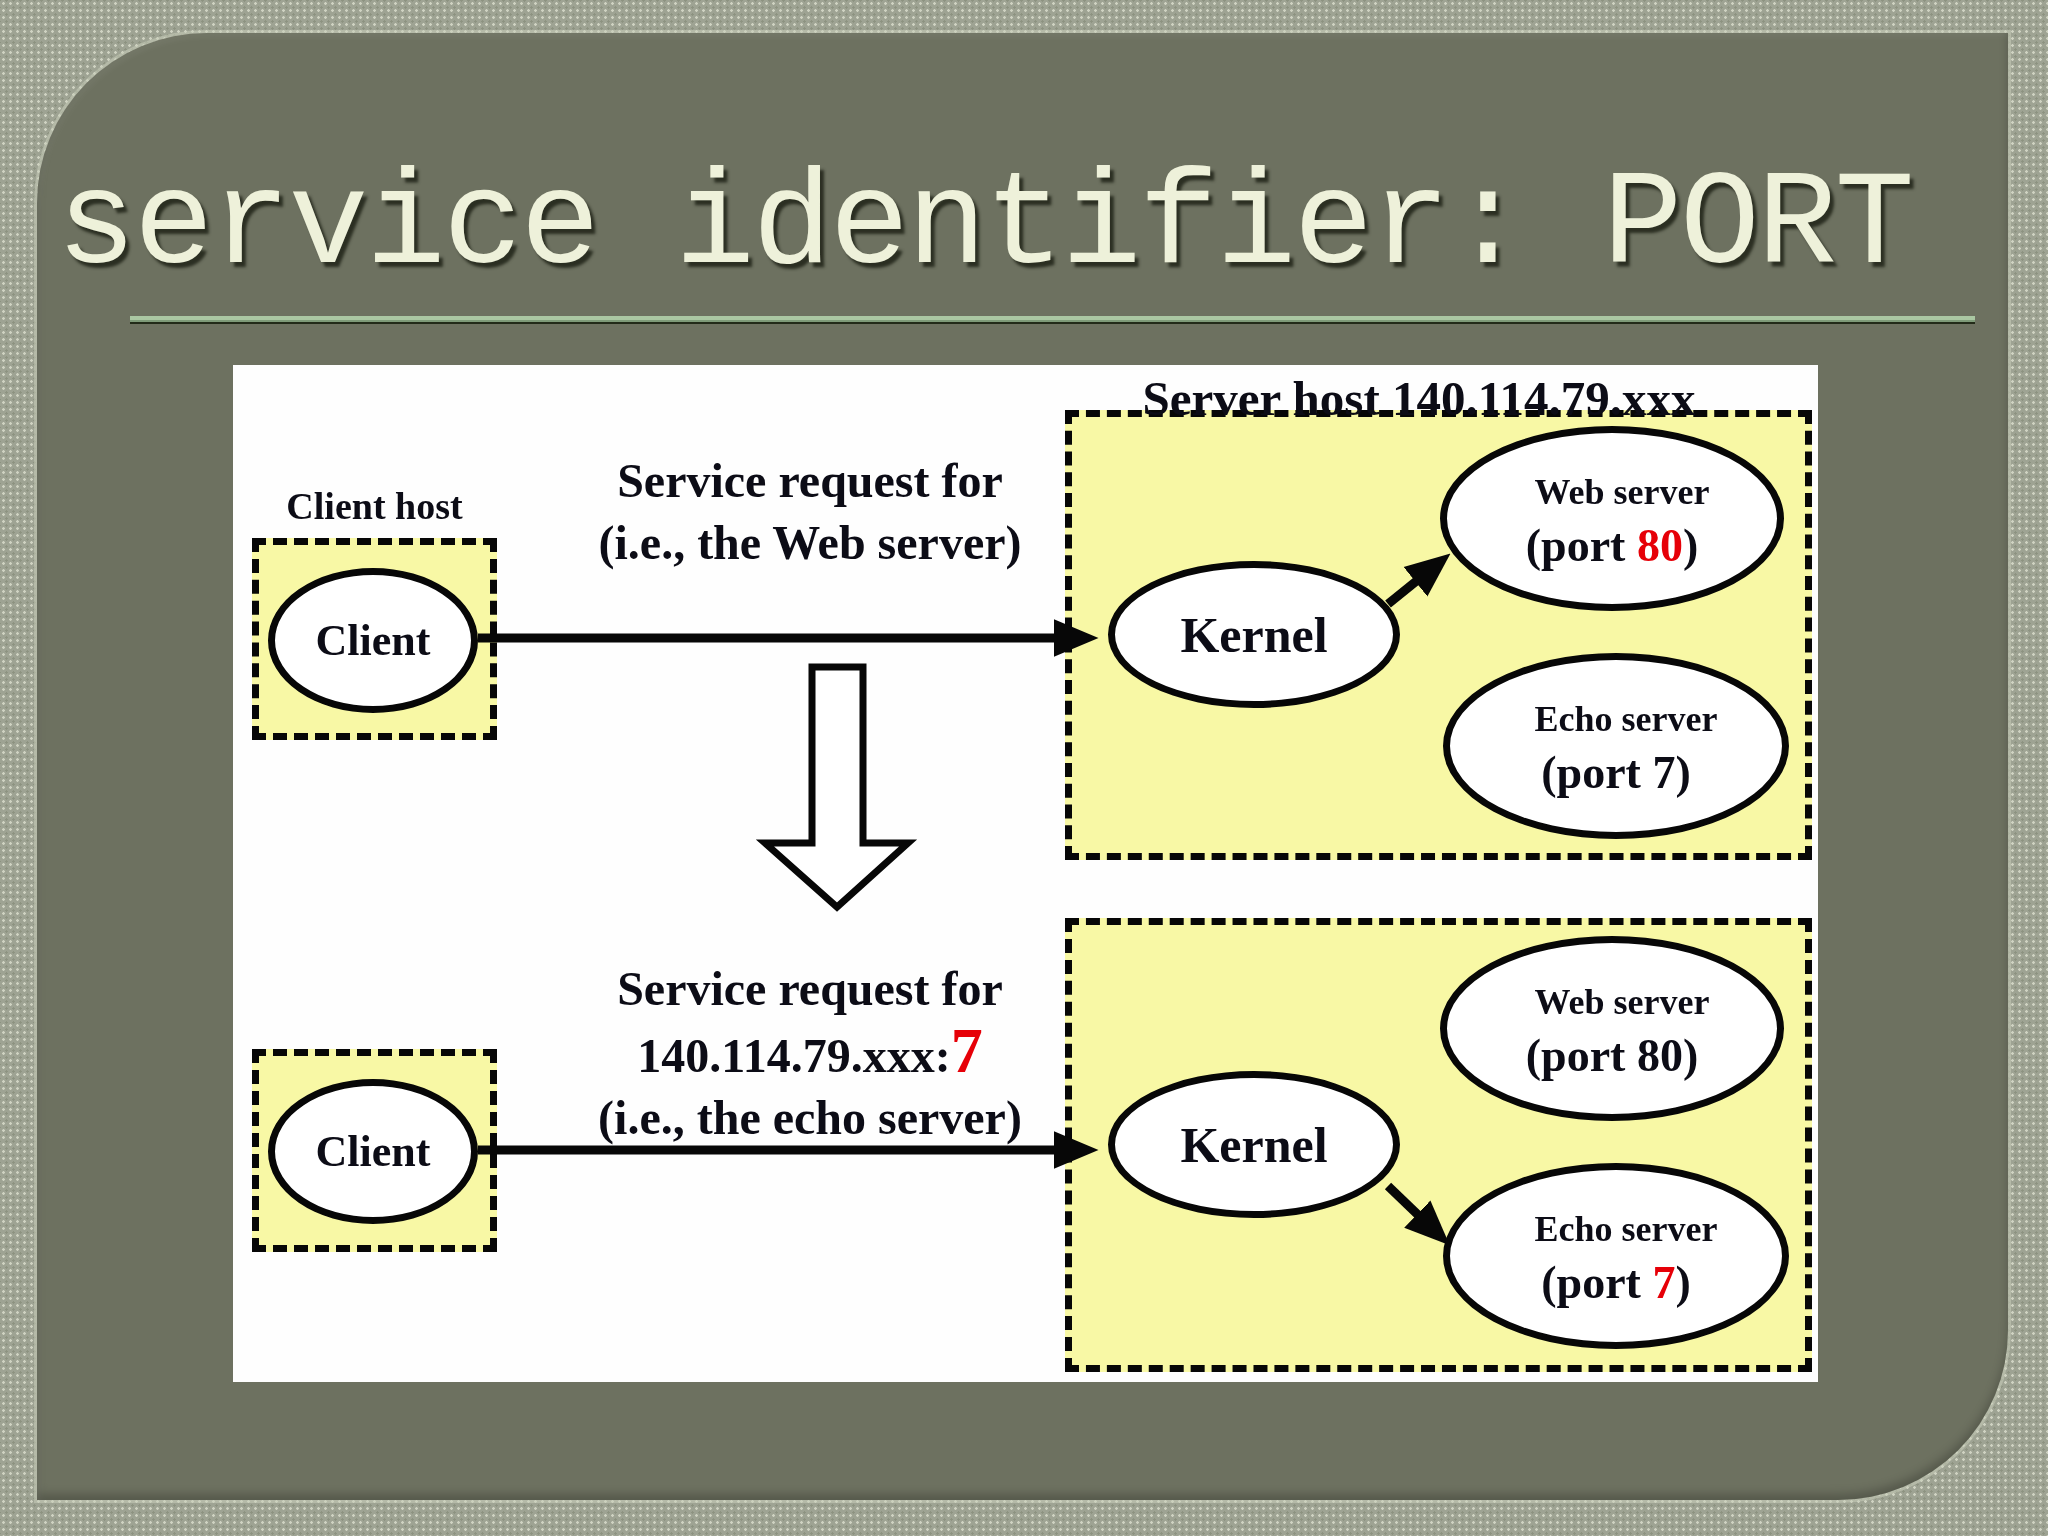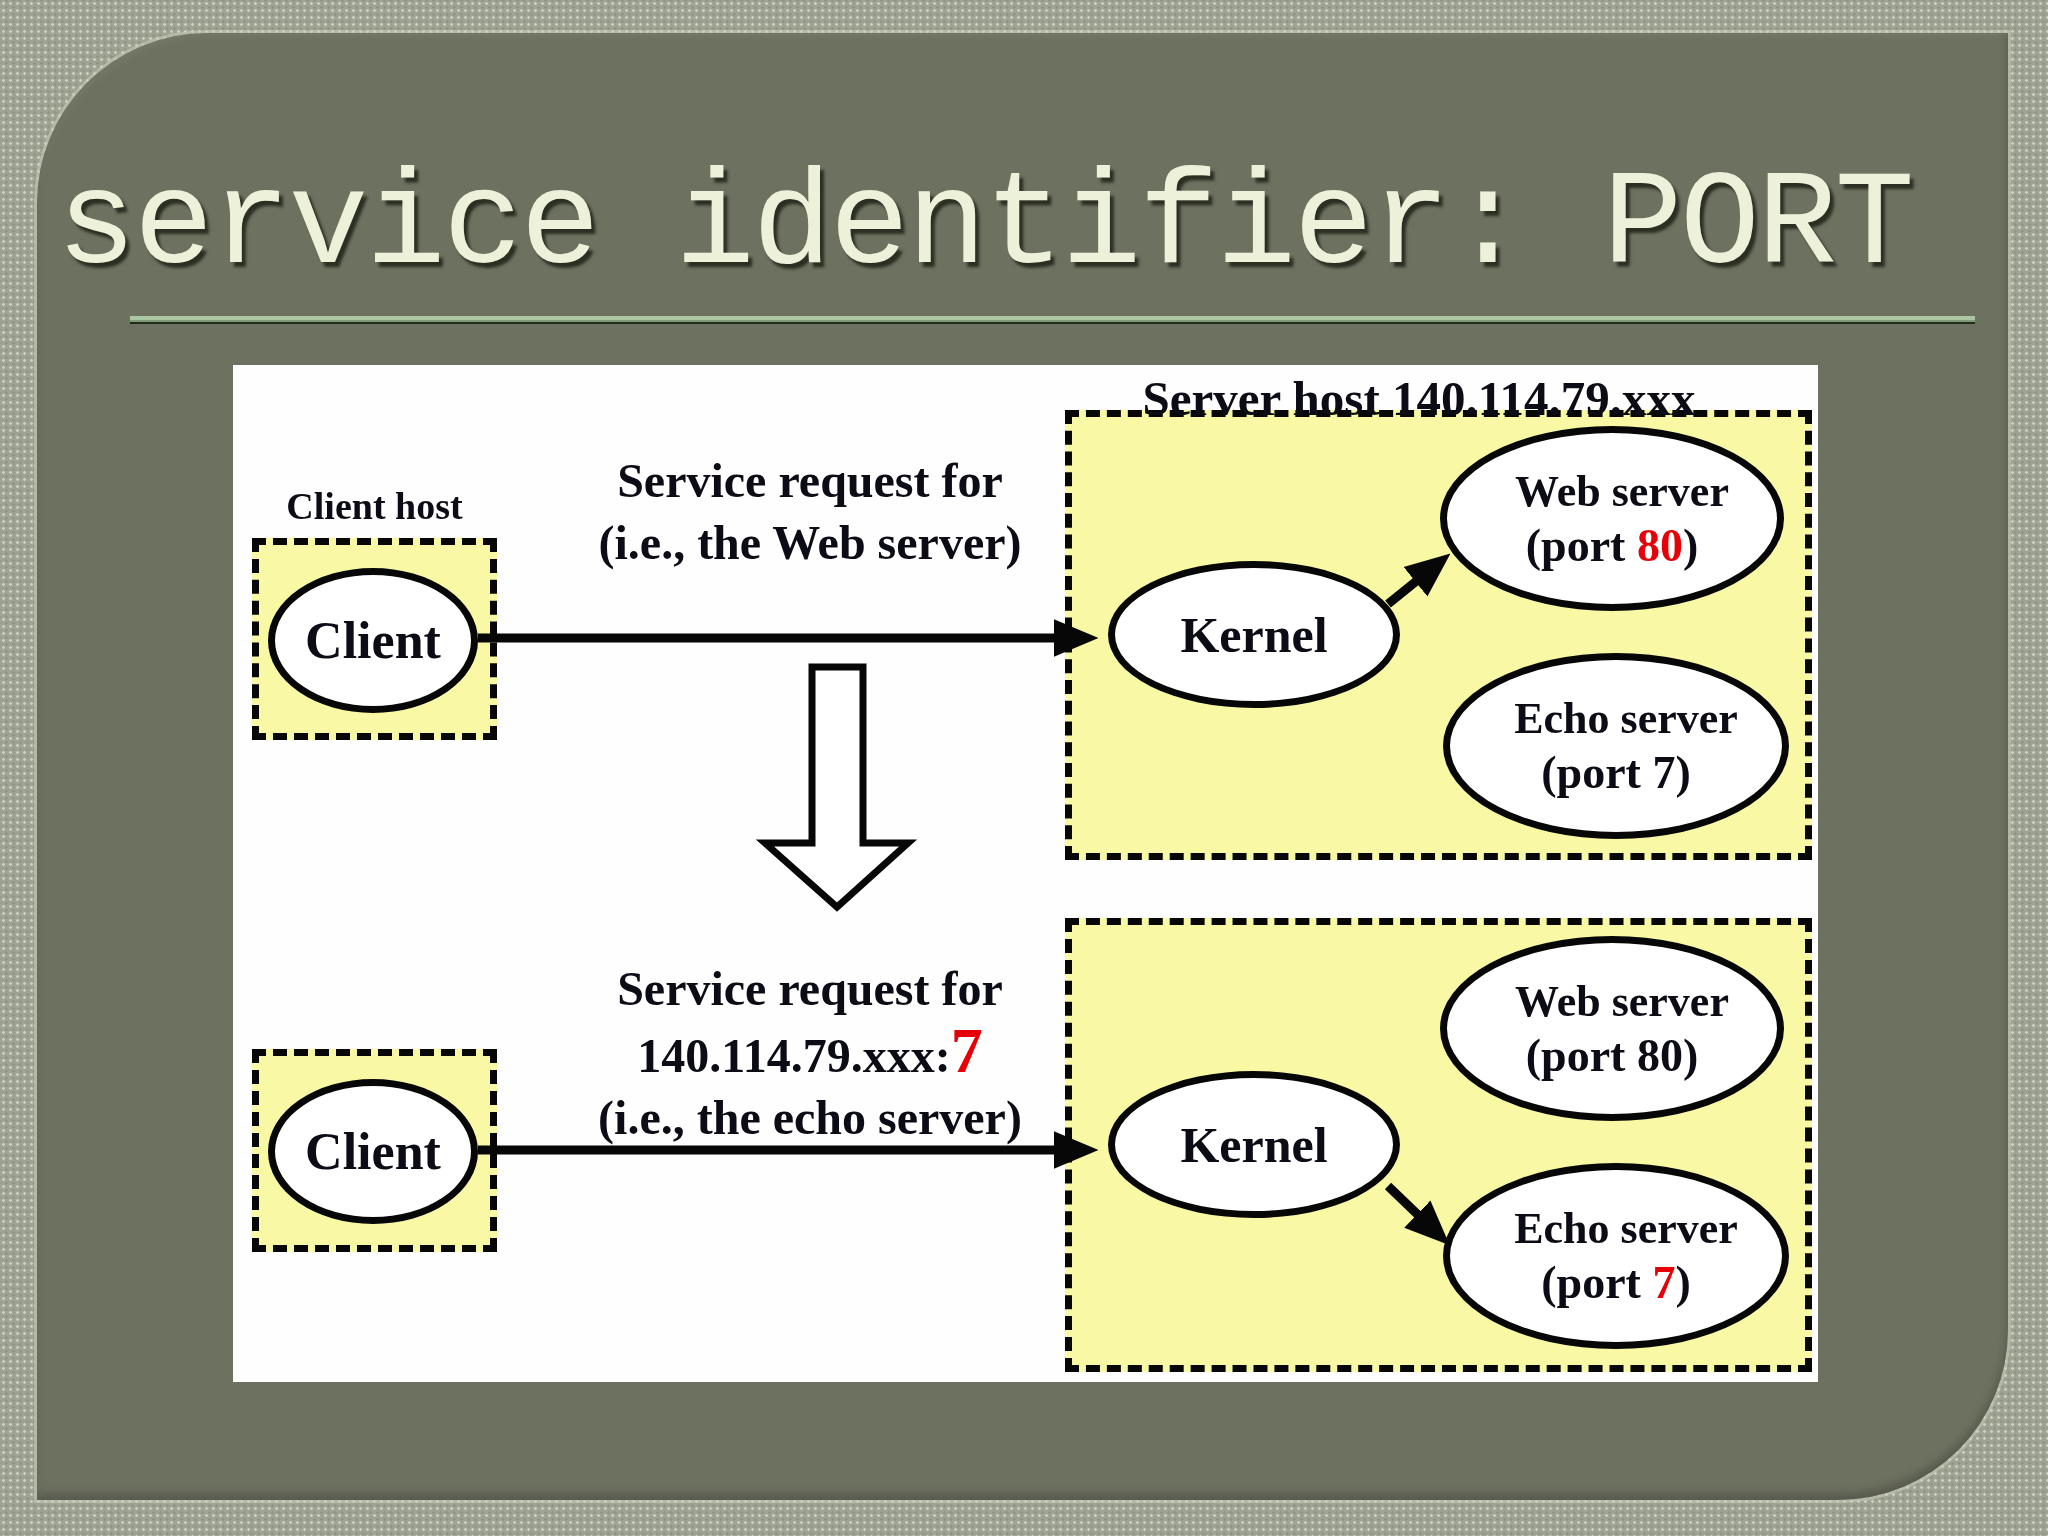--- a/index.html
+++ b/index.html
@@ -40,23 +40,23 @@
     border:7px dashed #070707;
     background:var(--box-fill,#f8f8a5);
   }
   .node{
     position:absolute;box-sizing:border-box;
     border:7px solid #070707;border-radius:50%;
     background:#fff;
     display:flex;flex-direction:column;align-items:center;justify-content:center;
     text-align:center;color:var(--ink,#0c0c16);font-weight:bold;
   }
-  .node .l1{font-size:44px;line-height:54px;white-space:nowrap;margin-left:20px;}
+  .node .l1{font-size:36px;line-height:54px;white-space:nowrap;margin-left:20px;}
   .node .l2{font-size:46px;line-height:54px;white-space:nowrap;}
-  .node.small-node span{font-size:52px;line-height:48px;}
+  .node.small-node span{font-size:44px;line-height:48px;}
   .node.kernel-node span{font-size:50px;line-height:54px;}
   .host-label{
     position:absolute;text-align:center;font-weight:bold;color:var(--ink,#0c0c16);
     white-space:nowrap;
     margin-top:14px;
   }
   .client-host-label{left:252px;top:472px;width:245px;font-size:38px;line-height:40px;}
   .server-host-label{left:1065px;top:360px;width:708px;font-size:49px;line-height:50px;}
   .request-block{
     position:absolute;width:476px;left:572px;text-align:center;

